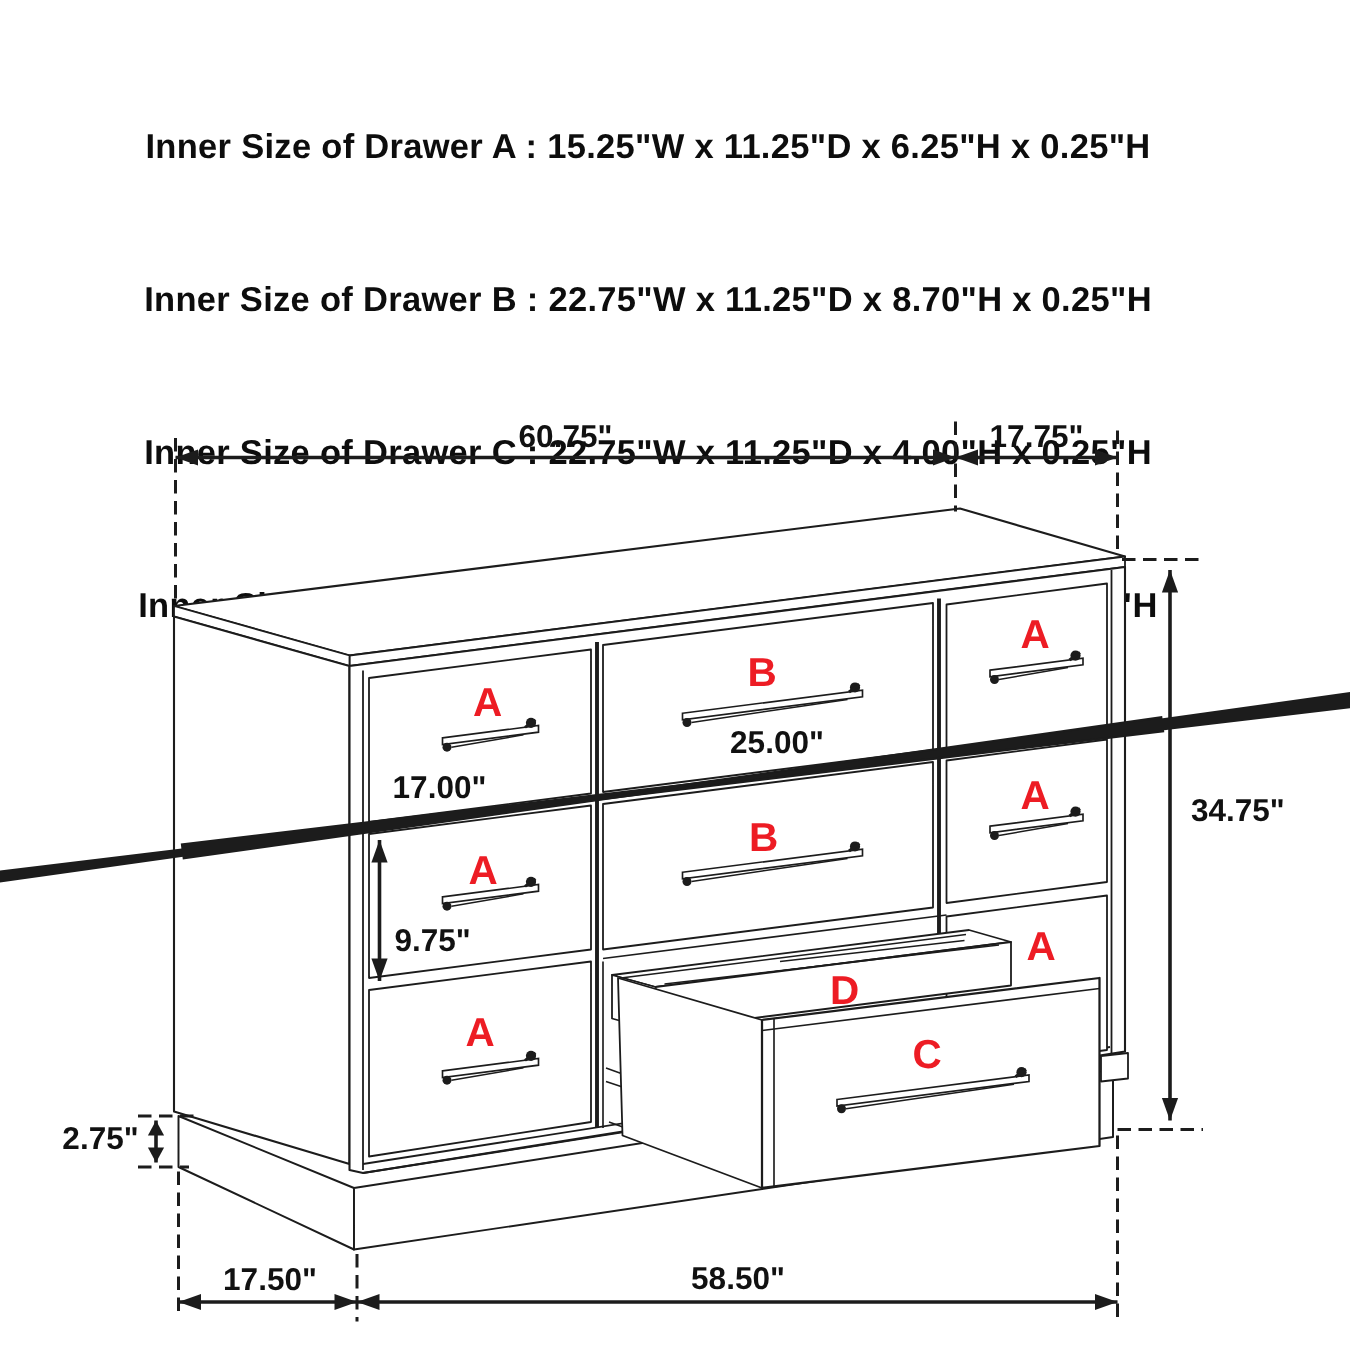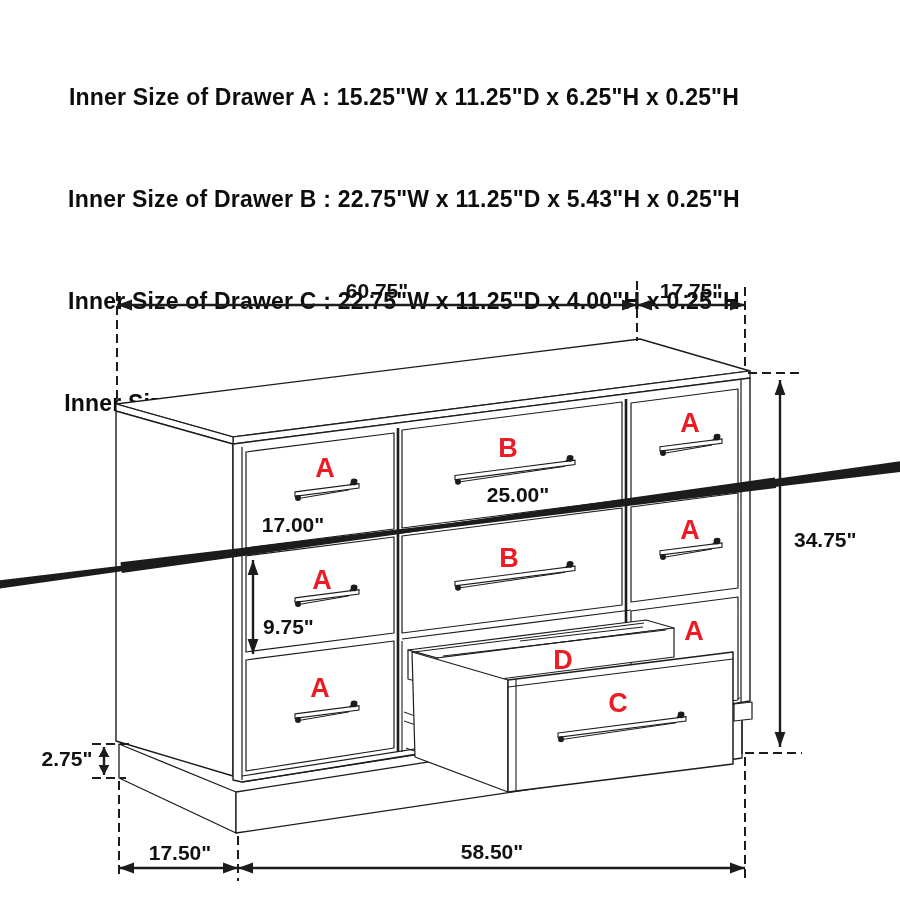--- a/index.html
+++ b/index.html
@@ -1,29 +1,29 @@
 <!DOCTYPE html>
 <html><head>
 <meta charset="utf-8">
 <style>
   html,body{margin:0;padding:0;background:#ffffff;}
   body{width:900px;height:900px;position:relative;overflow:hidden;
        font-family:"Liberation Sans",sans-serif;}
   .titles{position:absolute;top:12px;left:0;width:808px;text-align:center;
           font-weight:bold;font-size:23px;line-height:34px;color:#0d0d0d;
-          white-space:pre;letter-spacing:.2px;}
+          white-space:pre;letter-spacing:.2px;padding-left:28px;}
   #diagram{position:absolute;top:0;left:0;}
   svg text{font-family:"Liberation Sans",sans-serif;font-weight:bold;}
 </style>
 </head>
 <body>
 
 <div class="titles">
   <div>Inner Size of Drawer A : 15.25"W x 11.25"D x 6.25"H x 0.25"H</div>
-  <div>Inner Size of Drawer B : 22.75"W x 11.25"D x 5.43"H x 0.25"H</div>
+  <div>Inner Size of Drawer B : 22.75"W x 11.25"D x 8.70"H x 0.25"H</div>
   <div>Inner Size of Drawer C : 22.75"W x 11.25"D x 4.00"H x 0.25"H</div>
   <div>Inner Size of Drawer  D : 22.50"W x 10.75"D x 1.75"H x 0.50"H</div>
 </div>
 
 <svg id="diagram" width="900" height="900" viewBox="0 0 900 900">
     <polygon points="116,404 640,339 750,371 233,437" fill="#fff" stroke="#1c1c1c" stroke-width="1.4" stroke-linejoin="round"></polygon>
     <polygon points="233,437 750,371 750,378 233,444" fill="#fff" stroke="#1c1c1c" stroke-width="1.2" stroke-linejoin="round"></polygon>
     <polygon points="116,404 233,437 233,444 116,411" fill="#fff" stroke="#1c1c1c" stroke-width="1.2" stroke-linejoin="round"></polygon>
     <polygon points="116,411 233,444 233,776 116,741" fill="#fff" stroke="#1c1c1c" stroke-width="1.4" stroke-linejoin="round"></polygon>
     <polygon points="119,744 236,792 236,833 119,778" fill="#fff" stroke="#1c1c1c" stroke-width="1.3" stroke-linejoin="round"></polygon>

